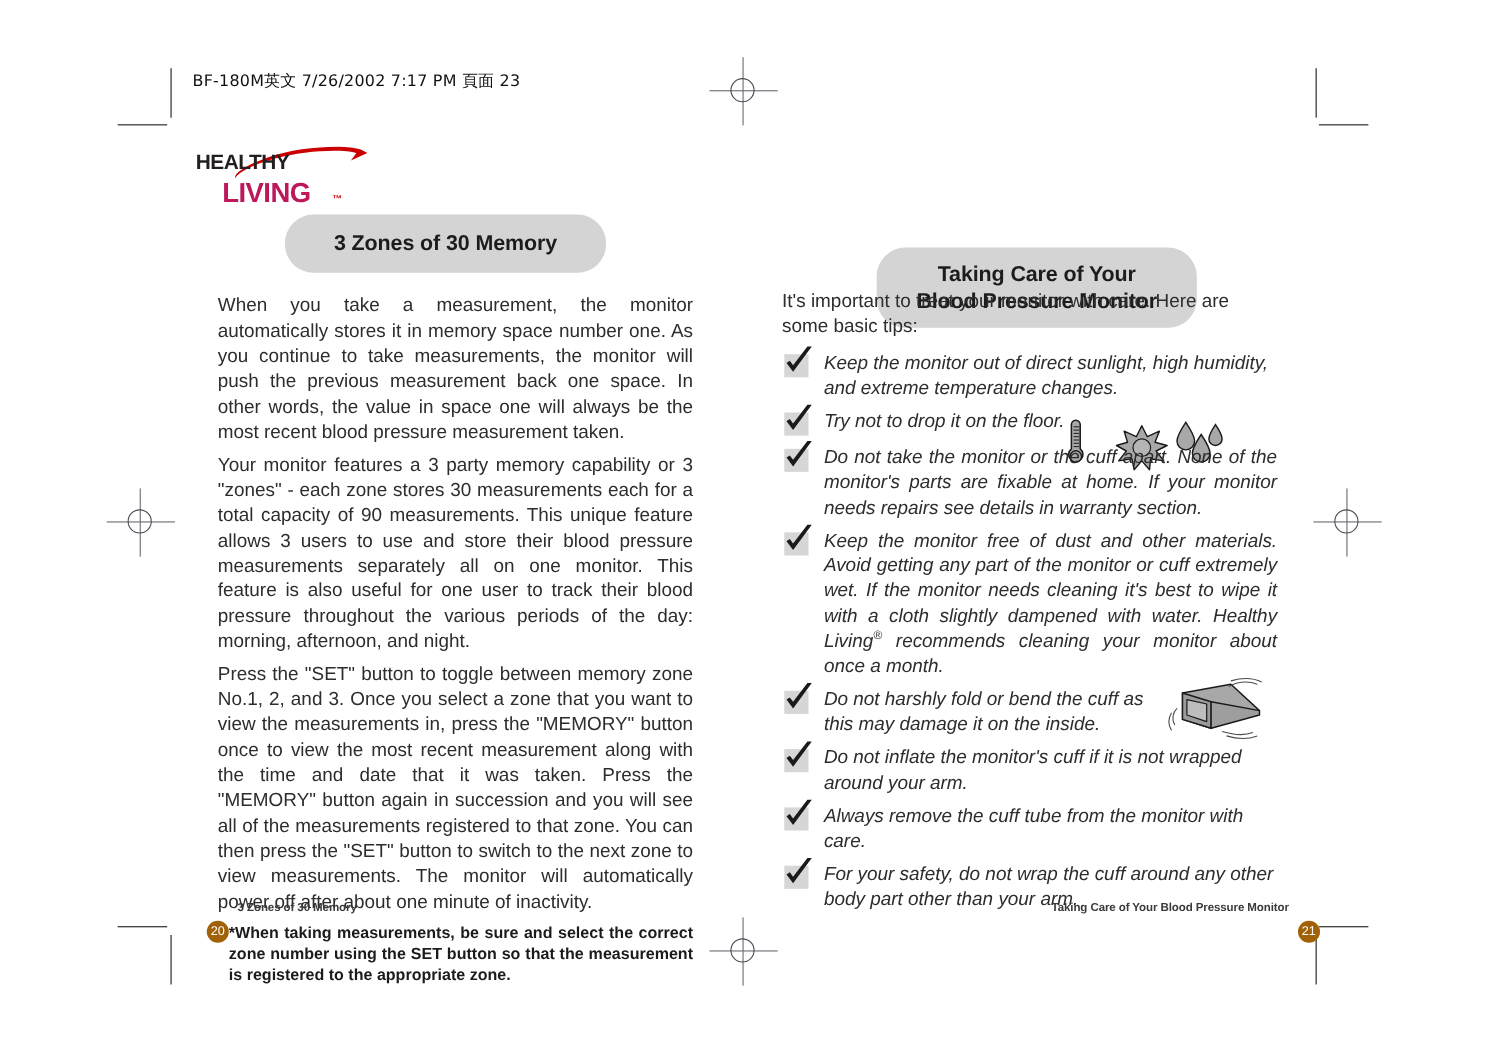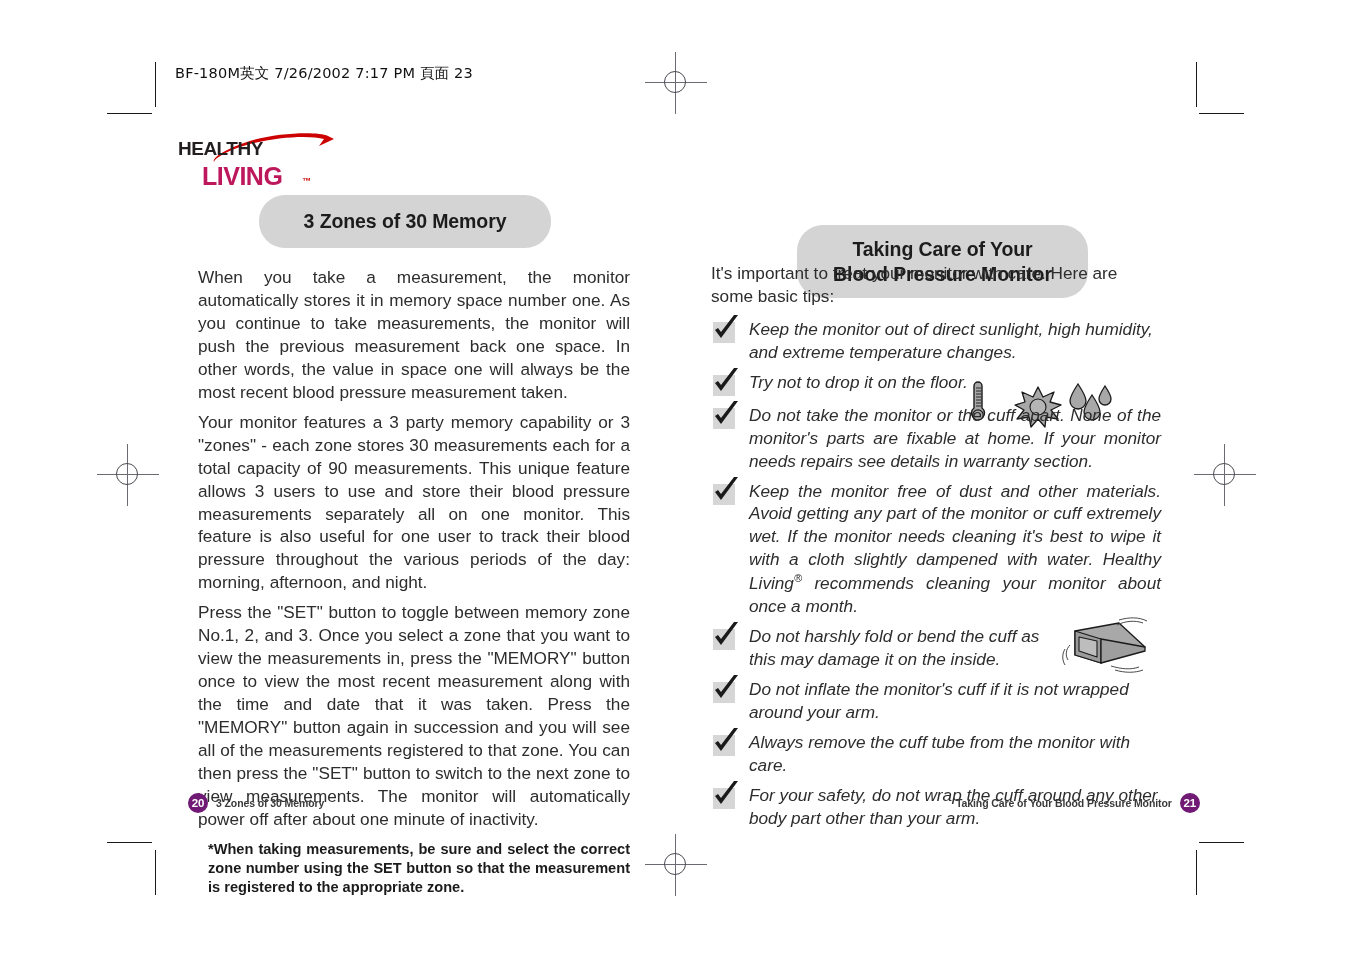--- a/index.html
+++ b/index.html
@@ -252,28 +252,29 @@
     font-weight: bold;
     color: #3a3a3a;
     letter-spacing: -0.1px;
   }
   #footer-left { left: 188px; top: 793px; }
   #footer-right { left: 956px; top: 793px; }
   .pagenum {
     width: 20px;
     height: 20px;
     border-radius: 50%;
-    background: #701a75;
+    background: #a16207;
     color: #ffffff;
     font-size: 11.5px;
-    font-weight: bold;
+    font-weight: normal;
     display: flex;
     align-items: center;
     justify-content: center;
     flex: 0 0 auto;
+    margin-top: 44px;
   }
   #footer-left .ftxt { margin-left: 8px; }
   #footer-right .ftxt { margin-right: 8px; }
 </style>
 </head>
 <body>
 
 <div id="page">
 
   <div class="crop-line" style="left:155px; top:62px; width:1px; height:45px;"></div>

